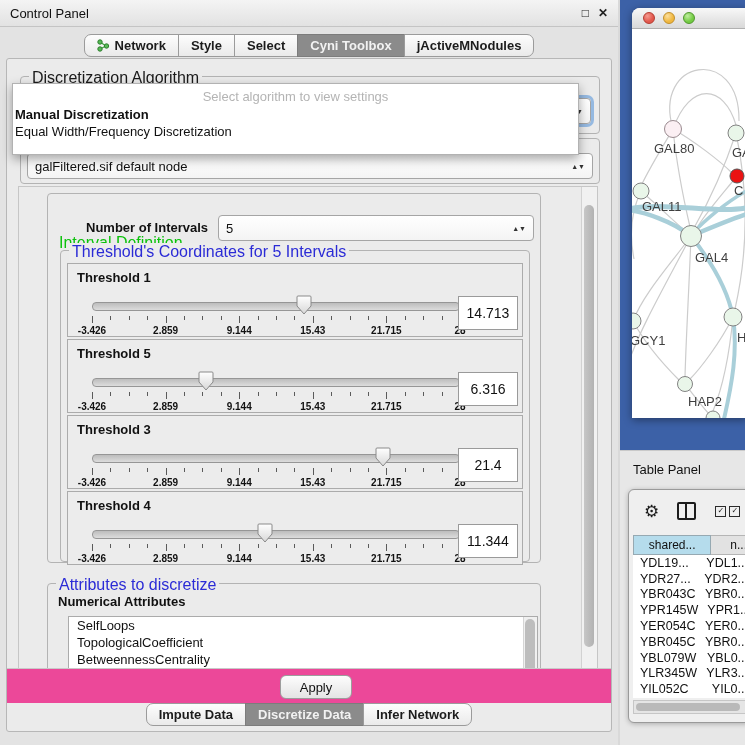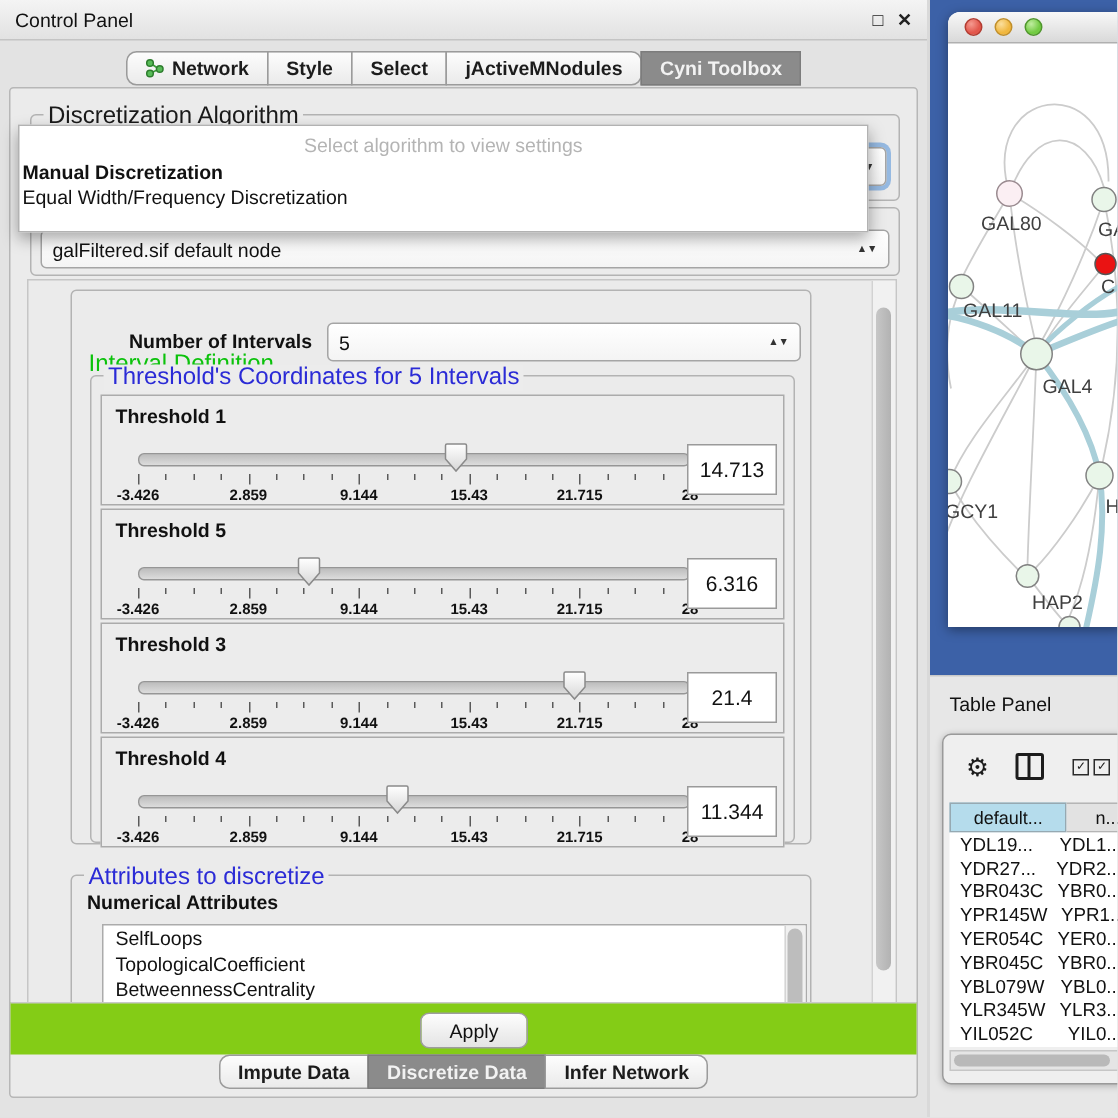--- a/index.html
+++ b/index.html
@@ -58,21 +58,21 @@
   .thumb{position:absolute;top:-1px;width:16px;height:20px;}
   .vbox{position:absolute;right:4px;top:32px;width:58px;height:32px;background:#fff;border:1px solid #9a9a9a;
     font-size:14px;display:flex;align-items:center;justify-content:center;}
   
   #attr-sub{position:absolute;left:10px;top:10px;font-size:13px;font-weight:bold;}
   #attr-list{position:absolute;left:20px;top:32px;width:468px;height:64px;background:#fff;border:1px solid #ababab;}
   .litem{font-size:13px;line-height:17px;padding-left:8px;}
   #attr-scroll{position:absolute;right:0;top:0;width:13px;height:100%;background:#f0f0f0;border-left:1px solid #d5d5d5;}
   #attr-scroll .vthumb{position:absolute;left:1px;top:2px;width:10px;height:54px;border-radius:5px;background:#bdbdbd;}
   
-  #applystrip{position:absolute;left:7px;top:668px;width:604px;height:34px;background:#84cc16;border-top:1px solid #c9c9c9;}
+  #applystrip{position:absolute;left:7px;top:668px;width:604px;height:34px;background:#ec4899;border-top:1px solid #c9c9c9;}
   #apply-btn{position:absolute;left:273px;top:6px;width:70px;height:22px;border:1px solid #9d9d9d;border-radius:6px;
     background:linear-gradient(#fdfdfd,#e4e4e4);font-size:13px;display:flex;align-items:center;justify-content:center;}
   #bottomtabs{position:absolute;left:0;top:703px;width:618px;display:flex;justify-content:center;}
   
   #right-col{position:absolute;left:620px;top:0;width:125px;height:745px;overflow:hidden;background:#e7e7e7;}
   #desktop{position:absolute;left:0;top:0;width:125px;height:450px;background:#3c61a7;}
   #netwin{position:absolute;left:12px;top:8px;width:115px;height:410px;background:#fff;
     border-radius:8px 0 0 0;box-shadow:0 2px 8px rgba(0,0,0,.4);overflow:hidden;}
   #nettitle{height:20px;background:linear-gradient(#f8f8f8,#d9d9d9);border-bottom:1px solid #b0b0b0;
     display:flex;align-items:center;padding-left:11px;gap:8px;}
@@ -123,25 +123,25 @@
         <circle cx="9.5" cy="7" r="2.2" fill="#57bb57" stroke="#2e7d2e"></circle>
       </svg>
       <span>Network</span>
     </div>
     <div class="seg">
         <span>Style</span>
       </div>
     <div class="seg">
         <span>Select</span>
       </div>
+    <div class="seg active">
+        <span>Cyni Toolbox</span>
+      </div>
     <div class="seg last">
         <span>jActiveMNodules</span>
-      </div>
-    <div class="seg active">
-        <span>Cyni Toolbox</span>
       </div>
   </div>
 
   <div id="outer-panel"></div>
 
   <div class="group" style="left:20px;top:76px;width:578px;height:56px;">
     <span class="glabel">Discretization Algorithm</span>
     <div class="combo" id="algo-combo">
       <span class="stepper">▲▼</span>
     </div>
@@ -440,21 +440,21 @@
     <div id="tablewin">
       <div id="tp-toolbar">
         <span id="gear">⚙</span>
         <span id="colicon"></span>
         <span id="cbs">
           <span class="cb">✓</span>
           <span class="cb">✓</span>
         </span>
       </div>
       <div id="tp-header">
-        <span class="h1">default...</span>
+        <span class="h1">shared...</span>
         <span class="h2">n...</span>
       </div>
       <div id="tp-rows">
           <div class="trow">
             <span class="c1">YDL19...</span>
             <span class="c2">YDL1...</span>
           </div>
           <div class="trow">
             <span class="c1">YDR27...</span>
             <span class="c2">YDR2...</span>

